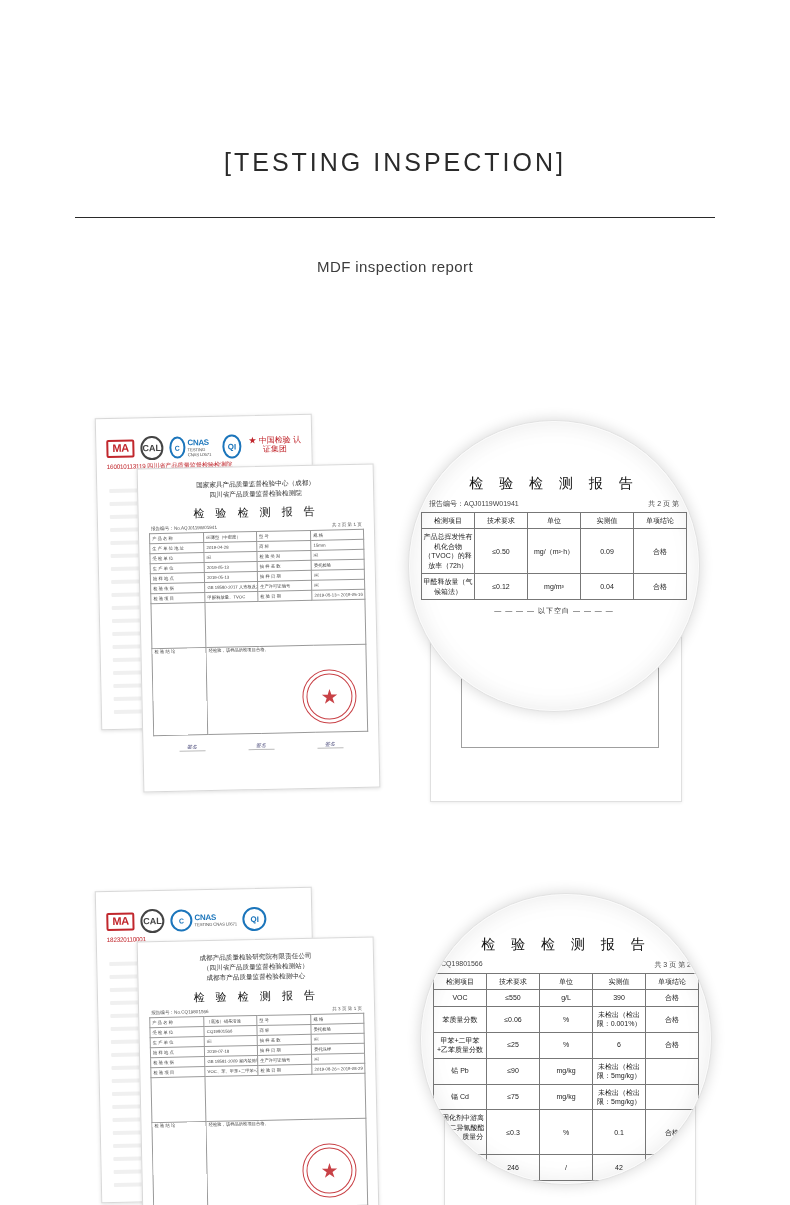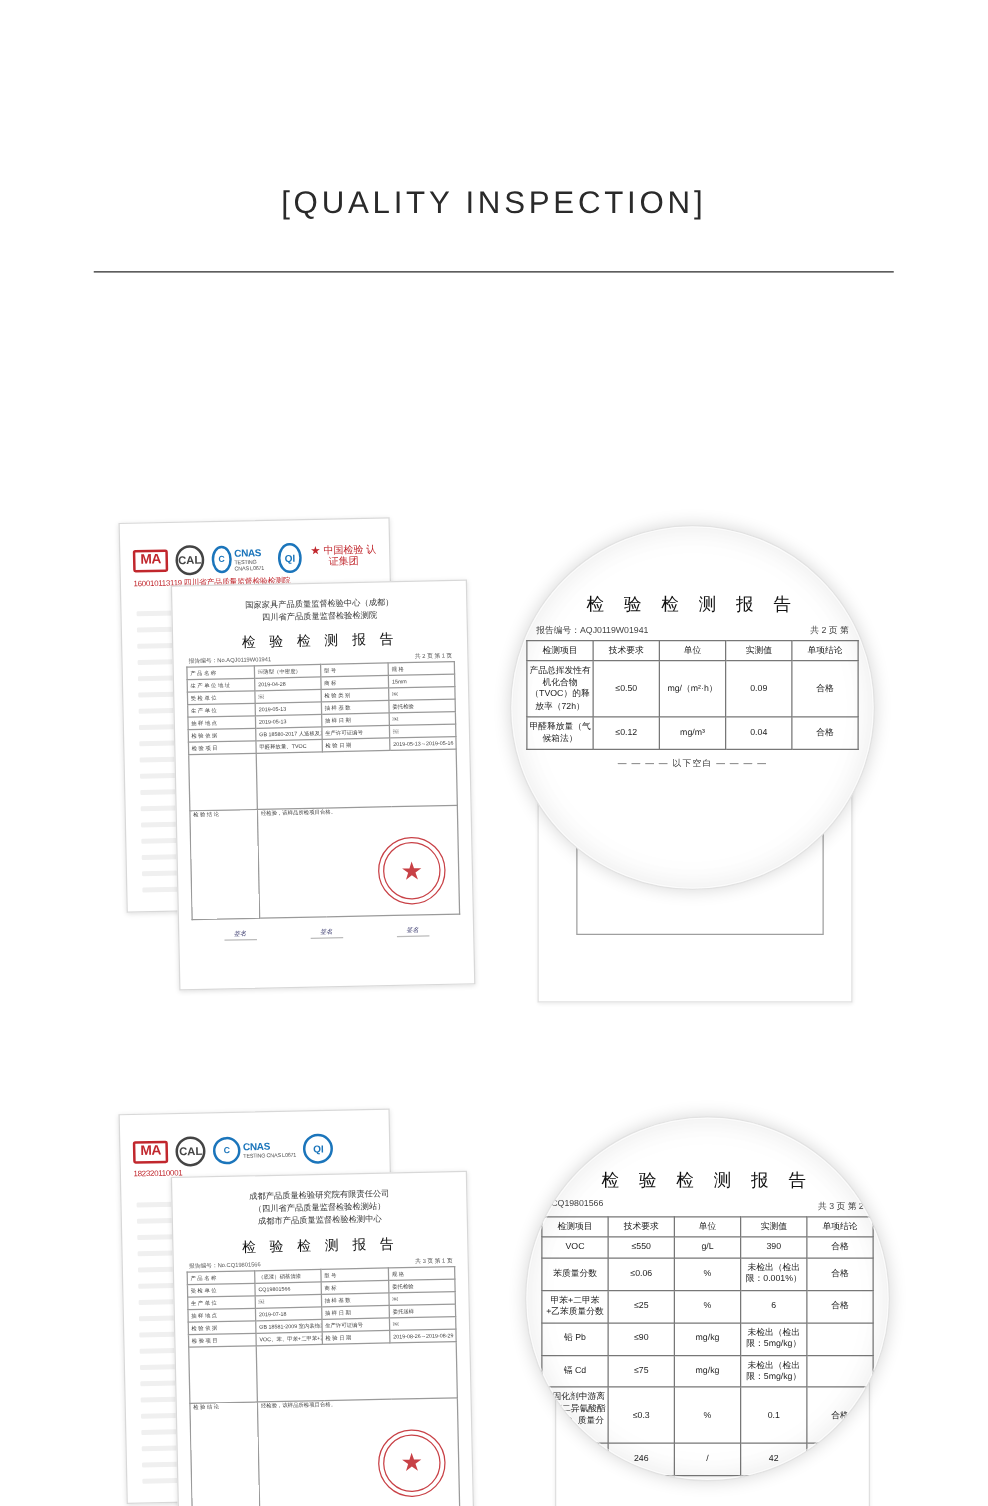--- a/index.html
+++ b/index.html
@@ -293,23 +293,24 @@
     border-radius: 50%;
     box-shadow: inset 0 0 0 1px rgba(255,255,255,0.6), inset 0 0 30px rgba(0,0,0,0.05);
     pointer-events: none;
   }
 </style>
 </head>
 <body>
 
 <div class="page">
 
-  <h1 class="page-title">[QUALITY INSPECTION]</h1>
+  <h1 class="page-title">[TESTING INSPECTION]</h1>
   <div class="title-rule"></div>
 
+  <div class="section-heading" id="sec1-heading">MDF inspection report</div>
 
   <div class="group" id="group1">
 
     <div class="sheet sheet-back">
       <div class="logo-row">
         <div class="logo-badge">
           <div class="badge-ma">MA</div>
         </div>
         <div class="badge-circle">CAL</div>
         <div class="badge-cnas">

